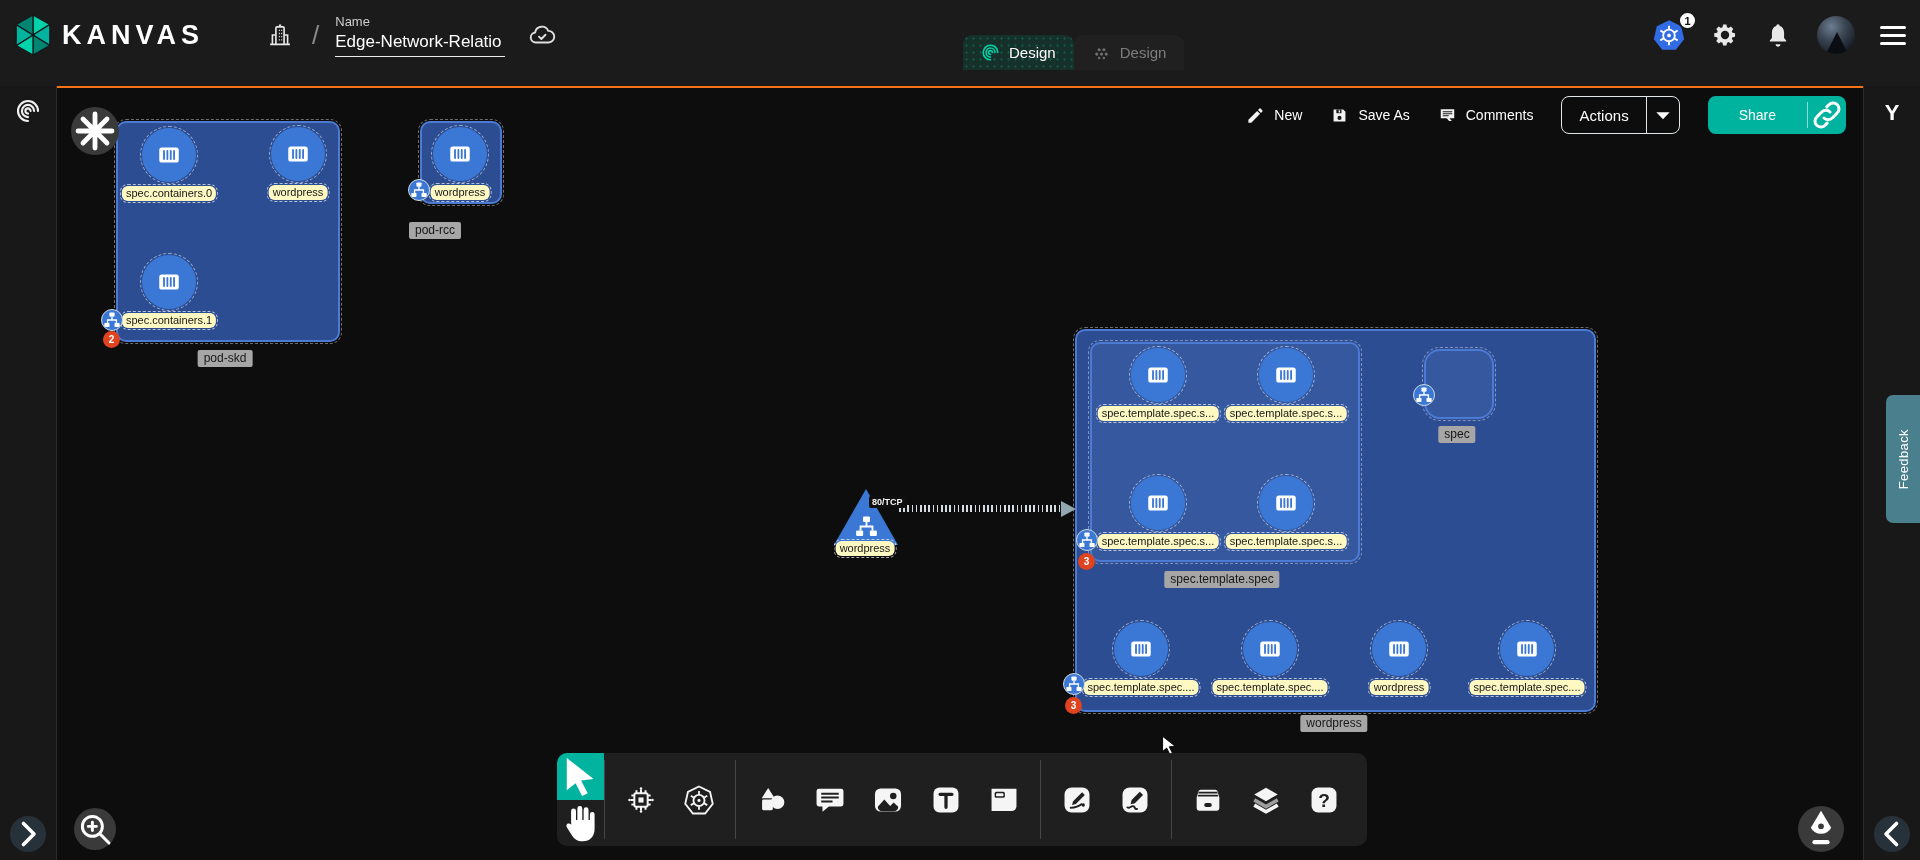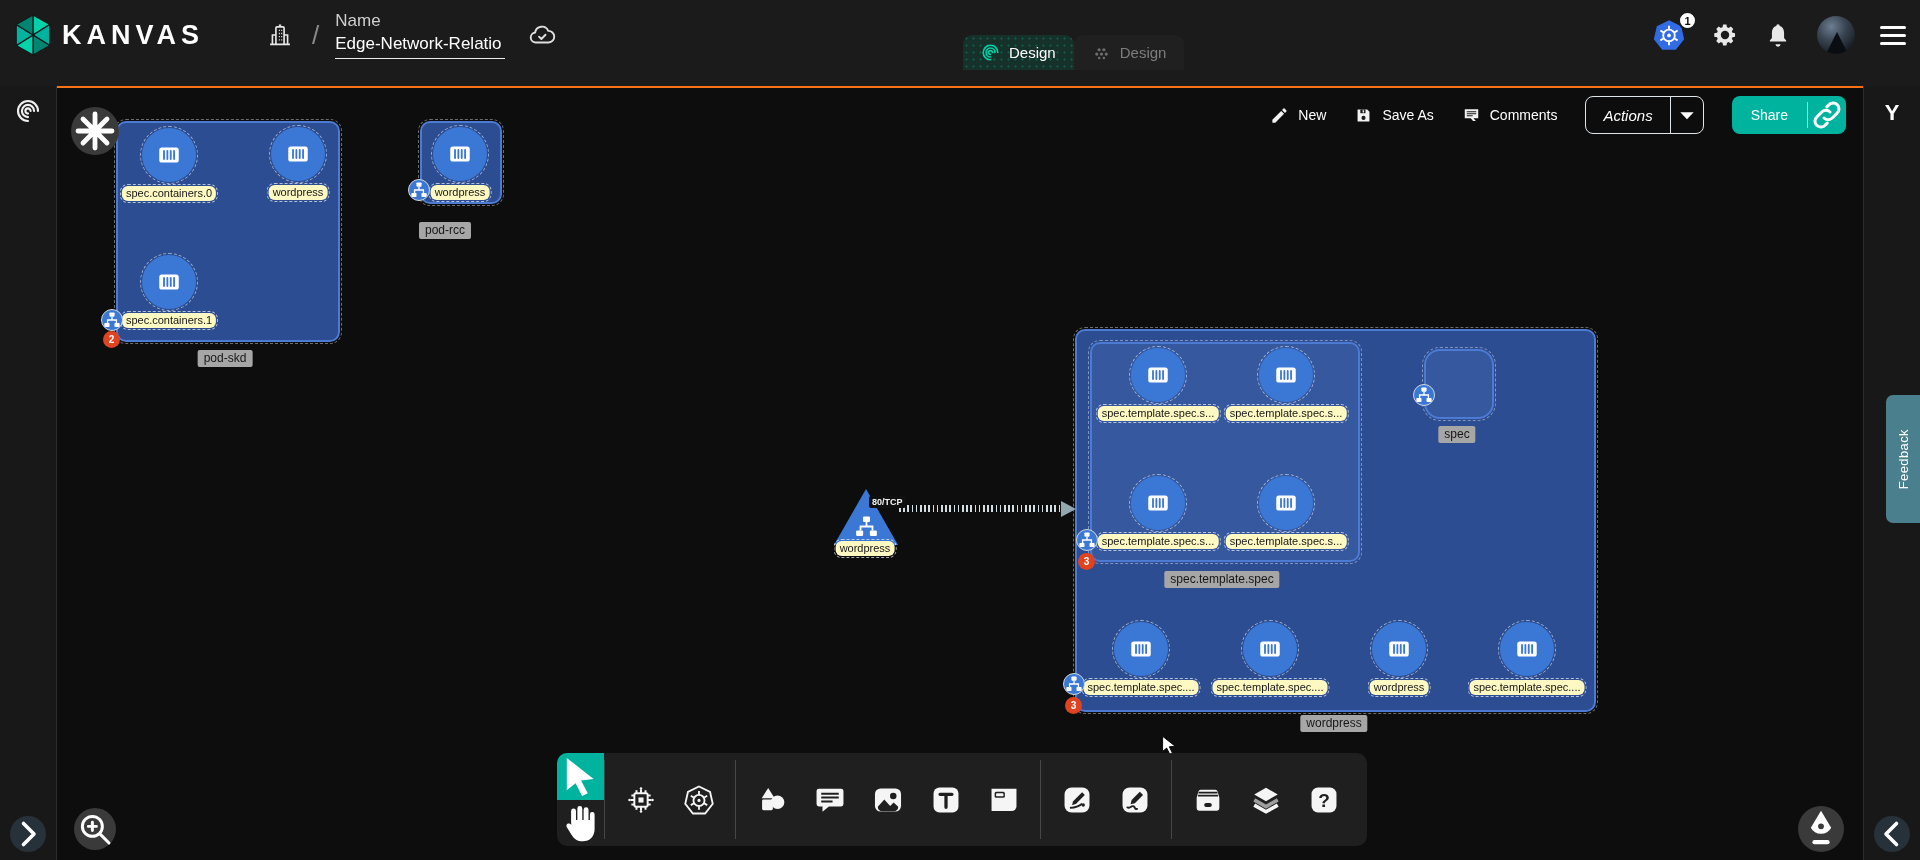--- a/index.html
+++ b/index.html
@@ -11,21 +11,21 @@
   .header { position:relative; height:86px; background:#1b1b1b; flex:0 0 86px; z-index:30; }
   .hrow { height:70px; display:flex; align-items:center; padding-left:14px; }
   .brand { display:flex; align-items:center; gap:10px; cursor:pointer; }
   .brand .logo { width:38px; height:42px; }
   .brand .word { color:#fff; font-size:27px; font-weight:700; letter-spacing:5px; }
   .hicon { width:28px; height:28px; color:#e8e8e8; }
   .hicon svg { width:100%; height:100%; }
   .org-icon { margin-left:62px; }
   .slash { color:#8a8a8a; font-size:26px; font-weight:300; margin:0 16px 0 18px; }
   .name-field { display:flex; flex-direction:column; }
-  .name-field .lbl { color:#cfcfcf; font-size:17px; margin-bottom:2px; }
+  .name-field .lbl { color:#cfcfcf; font-size:13px; margin-bottom:2px; }
   .name-field input { background:transparent; border:none; border-bottom:1px solid #ededed;
     color:#fff; font-size:17px; width:170px; padding:1px 0 4px; outline:none;
     font-family:"Liberation Sans",sans-serif; }
   .cloud { margin-left:22px; width:30px; height:30px; color:#e0e0e0; }
   .cloud svg{ width:100%;height:100%; }
 
   .hright { position:absolute; right:14px; top:0; height:70px; display:flex; align-items:center; gap:25px; }
   .k8schip { position:relative; width:34px; height:34px; cursor:pointer; }
   .k8schip svg { width:100%; height:100%; }
   .k8sbadge { position:absolute; top:-7px; right:-11px; width:19px; height:19px; background:#fff;
@@ -64,27 +64,27 @@
   .railbtn svg{ width:18px; height:18px; }
 
   .canvas { position:relative; flex:1; background:#0d0d0d; border-top:2px solid #f97316; overflow:hidden; }
 
   
   .top-actions { position:absolute; top:8px; right:17px; display:flex; align-items:center; gap:28px; z-index:12; }
   .ghostbtn { display:flex; align-items:center; gap:9px; color:#fff; font-size:14px; cursor:pointer; }
   .ghostbtn .gic { width:19px; height:19px; color:#f2f2f2; } .ghostbtn .gic svg{width:100%;height:100%;}
   .actions-btn { display:flex; align-items:stretch; height:38px; border:1px solid #dfe5e8; border-radius:8px;
     color:#fff; cursor:pointer; }
-  .actions-btn .albl { display:flex; align-items:center; padding:0 17px; font-size:15px;font-style:italic; }
+  .actions-btn .albl { display:flex; align-items:center; padding:0 17px; font-size:15px; }
   .actions-btn .adiv { width:1px; background:#dfe5e8; }
   .actions-btn .acaret { width:32px; display:flex; align-items:center; justify-content:center; }
   .actions-btn .acaret svg { width:16px; height:16px; color:#fff; }
   .share-btn { display:flex; align-items:stretch; height:38px; background:var(--c-accent,#00b39f);
     border-radius:8px; color:#fff; cursor:pointer; }
-  .share-btn .slbl { display:flex; align-items:center; padding:0 19px; font-size:14px; }
+  .share-btn .slbl { display:flex; align-items:center; padding:0 31px; font-size:14px; }
   .share-btn .sdiv { width:1px; background:rgba(255,255,255,.55); margin:6px 0; }
   .share-btn .sic { width:38px; display:flex; align-items:center; justify-content:center; }
   .share-btn .sic svg { width:19px; height:19px; }
 
   
   .group { position:absolute; background:var(--c-group_fill,#2d4d92); border:2px solid var(--c-group_border,#4d7ad2);
     border-radius:10px; outline:1px dashed rgba(255,255,255,.4); outline-offset:1px; cursor:pointer; }
   .group.inner { background:var(--c-group_inner_fill,#35589f); z-index:2; }
   .specnode { position:absolute; width:70px; height:70px; background:var(--c-group_inner_fill,#35589f);
     border:2px solid var(--c-group_border,#4d7ad2); border-radius:16px;
@@ -381,21 +381,21 @@
         <div class="badge-b" style="left:351px;top:91px">
             <span style="display: block; width: 100%; height: 100%;">
               <svg viewBox="0 0 24 24" xmlns="http://www.w3.org/2000/svg" fill="currentColor" style="width: 100%; height: 100%; display: block;">
                 <rect x="8.9" y="3" width="6.2" height="5" rx="1"></rect>
                 <rect x="2.8" y="15.5" width="6.2" height="5" rx="1"></rect>
                 <rect x="15" y="15.5" width="6.2" height="5" rx="1"></rect>
                 <path d="M11.2 8h1.6v3.2h5.3v4.3h-1.6v-2.7H7.5v2.7H5.9v-4.3h5.3z"></path>
               </svg>
             </span>
           </div>
-        <div class="glabel" style="left:388px;top:134px">pod-rcc</div>
+        <div class="glabel" style="left:378px;top:134px">pod-rcc</div>
       </div>
 
       <div>
         <div class="tri" style="left:777px;top:401px">
             <span class="ic">
               <svg viewBox="0 0 24 24" xmlns="http://www.w3.org/2000/svg" fill="currentColor" style="width: 100%; height: 100%; display: block;">
                 <rect x="8.9" y="3" width="6.2" height="5" rx="1"></rect>
                 <rect x="2.8" y="15.5" width="6.2" height="5" rx="1"></rect>
                 <rect x="15" y="15.5" width="6.2" height="5" rx="1"></rect>
                 <path d="M11.2 8h1.6v3.2h5.3v4.3h-1.6v-2.7H7.5v2.7H5.9v-4.3h5.3z"></path>

